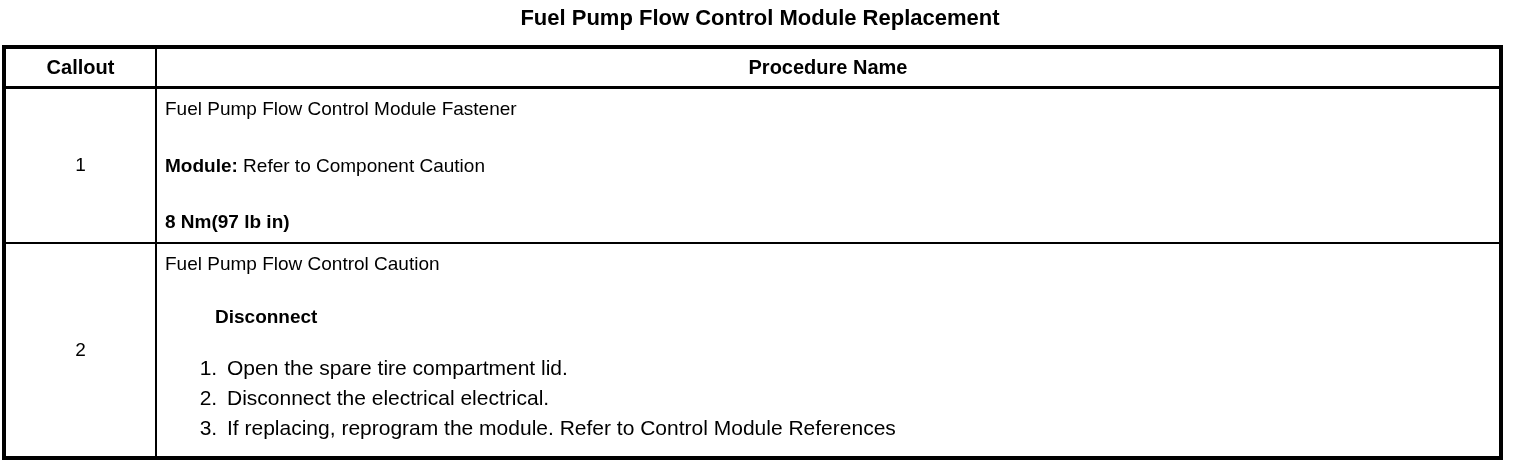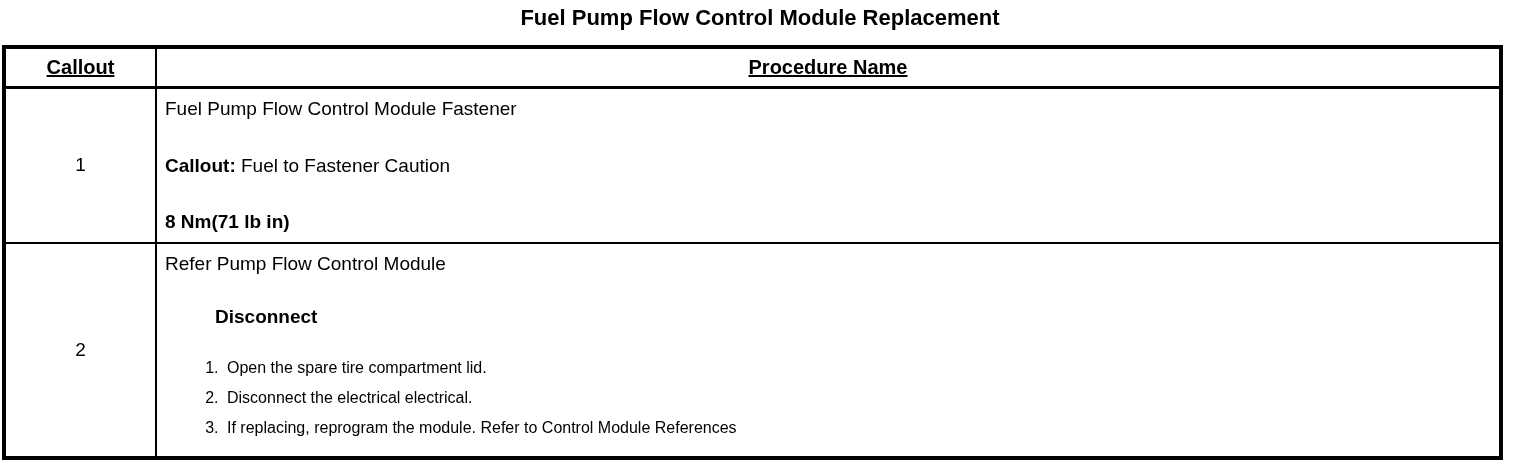--- a/index.html
+++ b/index.html
@@ -36,21 +36,20 @@
     box-sizing: border-box;
   }
   thead th {
     border-bottom: 3px solid #000000;
     font-weight: bold;
     font-size: 20px;
     height: 40px;
     text-align: center;
     vertical-align: middle;
     padding: 0;
-    text-decoration: underline;
   }
   th.callout-col { width: 152px; }
   tr.row1 { height: 151px; }
   tr.row2 { height: 215px; }
   td.callout-cell {
     text-align: center;
     vertical-align: middle;
     font-size: 19px;
     padding: 0;
   }
@@ -71,21 +70,21 @@
     font-weight: bold;
     margin: 32px 0 0 50px;
   }
   ol.steps {
     margin: 26px 0 0 0;
     padding-left: 58px;
     list-style: decimal;
   }
   ol.steps li {
     line-height: 30px;
-    font-size: 16px;
+    font-size: 21px;
     padding-left: 4px;
   }
 </style>
 </head>
 <body>
 
 <div class="page">
   <div class="title">Fuel Pump Flow Control Module Replacement</div>
 
   <table class="component-table">
@@ -93,28 +92,28 @@
       <tr>
         <th class="callout-col">Callout</th>
         <th>Procedure Name</th>
       </tr>
     </thead>
     <tbody>
       <tr class="row1">
         <td class="callout-cell">1</td>
         <td class="content-cell">
           <p class="line">Fuel Pump Flow Control Module Fastener</p>
-          <p class="line caution"><span class="bold">Callout:</span><span> Fuel to Fastener Caution</span></p>
-          <p class="line torque">8 Nm(71 lb in)</p>
+          <p class="line caution"><span class="bold">Module:</span><span> Refer to Component Caution</span></p>
+          <p class="line torque">8 Nm(97 lb in)</p>
         </td>
       </tr>
       <tr class="row2">
         <td class="callout-cell">2</td>
         <td class="content-cell">
-          <p class="line">Refer Pump Flow Control Module</p>
+          <p class="line">Fuel Pump Flow Control Caution</p>
           <p class="line procedure">Disconnect</p>
           <ol class="steps">
             <li>Open the spare tire compartment lid.</li>
             <li>Disconnect the electrical electrical.</li>
             <li>If replacing, reprogram the module. Refer to Control Module References</li>
           </ol>
         </td>
       </tr>
     </tbody>
   </table>

